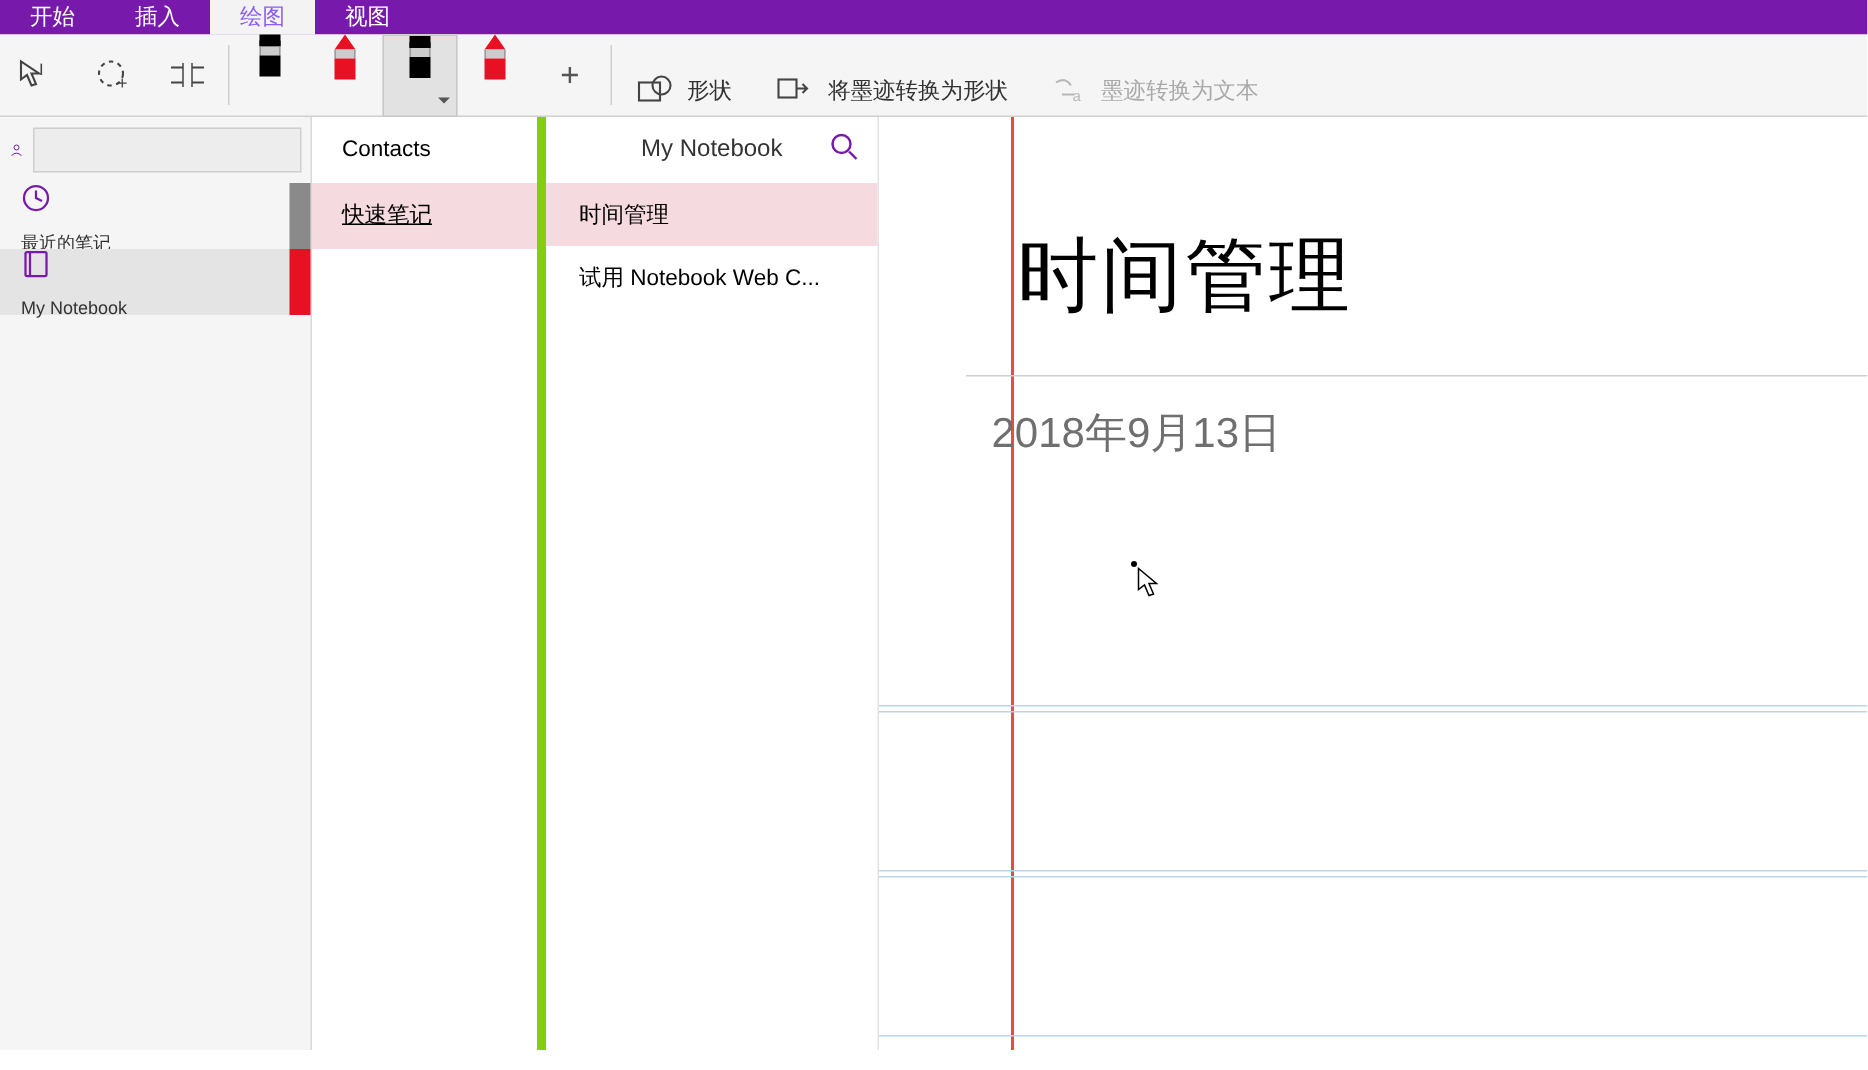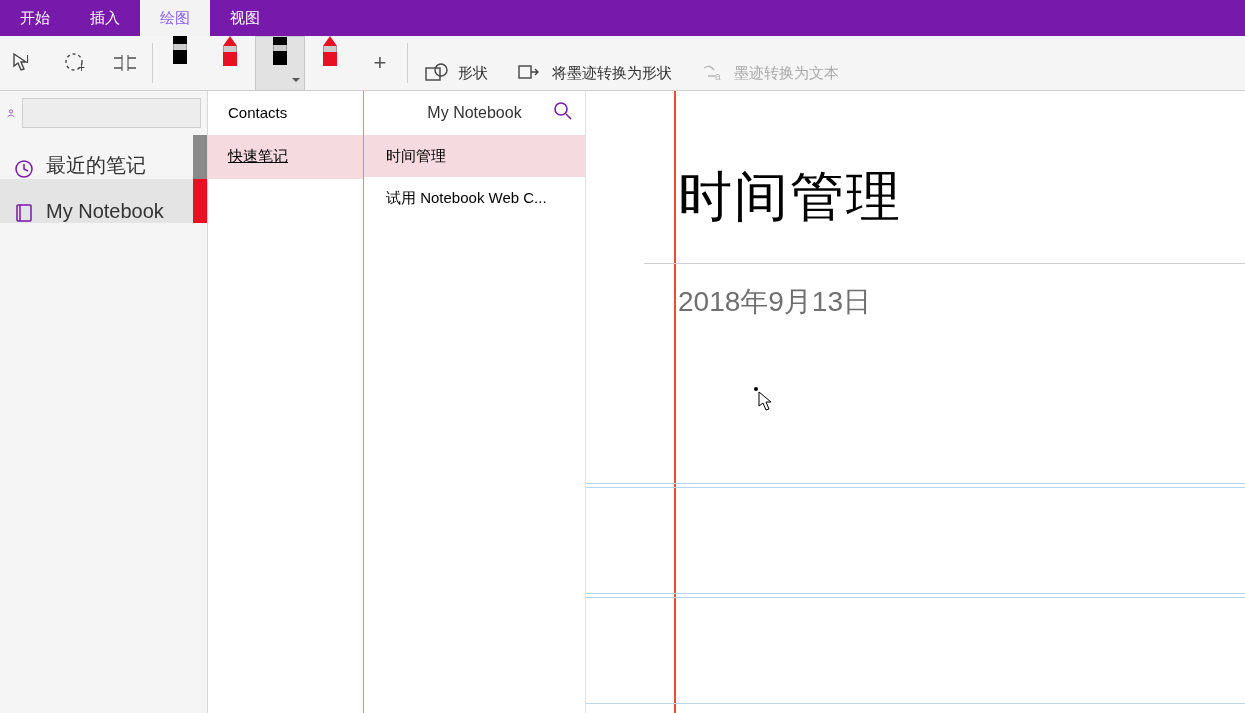--- a/index.html
+++ b/index.html
@@ -1,19 +1,19 @@
 <!DOCTYPE html>
 <html><head>
 <meta charset="utf-8">
 <style>
 * { box-sizing: border-box; margin: 0; padding: 0; }
 html, body { width: 1245px; height: 713px; font-family: "Segoe UI","Microsoft YaHei",sans-serif; overflow: hidden; background: #fff; }
 
 
-.ribbon-tabs { height: 36px; background: #7719AA; display: flex; align-items: stretch; }
+.ribbon-tabs { height: 23px; background: #7719AA; display: flex; align-items: stretch; }
 .ribbon-tab { color: #fff; font-size: 15px; padding: 0 20px; display: flex; align-items: center; cursor: pointer; }
 .ribbon-tab.active { background: #f3f3f3; color: #8b5cf6; }
 
 
 .ribbon { height: 55px; background: #f5f5f5; border-bottom: 1px solid #d0d0d0; display: flex; align-items: center; }
 .ribbon-group { display: flex; align-items: center; height: 100%; }
 .rbtn { width: 50px; height: 55px; display: flex; align-items: center; justify-content: center; cursor: pointer; }
 .sep { width: 1px; height: 40px; background: #d0d0d0; margin: 0 2px; }
 
 .pen { width: 50px; height: 55px; display: flex; flex-direction: column; align-items: center; justify-content: flex-start; cursor: pointer; position: relative; }
@@ -35,44 +35,44 @@
 .shape-cmd.disabled { color: #a9a9a9; cursor: default; }
 
 
 .body { display: flex; height: calc(713px - 36px - 55px); }
 
 
 .nav { width: 208px; background: #f5f5f5; border-right: 1px solid #d9d9d9; }
 .nav-top { height: 44px; display: flex; align-items: center; padding: 0 6px; gap: 6px; }
 .account-icon { width: 22px; height: 22px; }
 .searchbox { flex: 1; height: 30px; border: 1px solid #cfcfcf; background: #ededed; }
-.nav-item { height: 44px; display: flex; align-items: flex-end; gap: 12px; padding: 0 14px; font-size: 20px; color: #333; cursor: pointer; position: relative; }
+.nav-item { height: 44px; display: flex; align-items: flex-start; gap: 12px; padding: 0 14px; font-size: 12px; color: #333; cursor: pointer; position: relative; flex-direction: column; }
 .nav-item .nicon { width: 20px; height: 20px; display: flex; align-items: center; justify-content: center; }
 .nav-item.selected { background: #e4e4e4; }
 .nav-item .color-tab { position: absolute; right: 0; top: 0; bottom: 0; width: 14px; }
 .nav-more { padding: 12px 18px 12px 48px; color: #6b1e99; font-size: 15px; cursor: pointer; }
 
 
-.sections { width: 156px; background: #fff; border-right: 1px solid #84cc16; }
+.sections { width: 156px; background: #fff; border-right: 6px solid #84cc16; }
 .section-item { height: 44px; display: flex; align-items: center; padding: 0 20px; font-size: 15px; cursor: pointer; border-bottom: 1px solid transparent; }
 .section-item.sel { background: #F5DADF; text-decoration: underline; }
 
 
 .pages { width: 222px; background: #fff; border-right: 1px solid #e2e2e2; }
 .pages-head { height: 44px; display: flex; align-items: center; justify-content: center; position: relative; font-size: 16px; color: #333; }
 .pages-head .srch { position: absolute; right: 12px; top: 10px; cursor: pointer; }
 .page-item { height: 42px; display: flex; align-items: center; padding: 0 22px; font-size: 15px; cursor: pointer; white-space: nowrap; overflow: hidden; text-overflow: ellipsis; }
 .page-item.sel { background: #F5DADF; }
 
 
 .canvas { flex: 1; position: relative; background: #fff; overflow: hidden; }
 .margin-line { position: absolute; top: 0; bottom: 0; left: 88px; width: 2px; background: #E84C3D; }
 .page-title { position: absolute; left: 92px; top: 70px; font-size: 54px; font-weight: 400; letter-spacing: 2px; }
 .title-rule { position: absolute; left: 58px; top: 172px; right: 0; height: 1px; background: #cfcfcf; }
-.page-date { position: absolute; left: 92px; top: 192px; font-size: 28px; color: #6f6f6f; }
+.page-date { position: absolute; left: 75px; top: 192px; font-size: 28px; color: #6f6f6f; }
 .hline { position: absolute; left: 0; right: 0; height: 1px; background: #b9d6eb; }
 .dot { position: absolute; width: 4px; height: 4px; background: #000; border-radius: 50%; left: 168px; top: 296px; }
 .cursor { position: absolute; left: 172px; top: 300px; }
 </style>
 </head>
 <body>
 
 <div class="ribbon-tabs">
   <div class="ribbon-tab">开始</div>
   <div class="ribbon-tab">插入</div>

